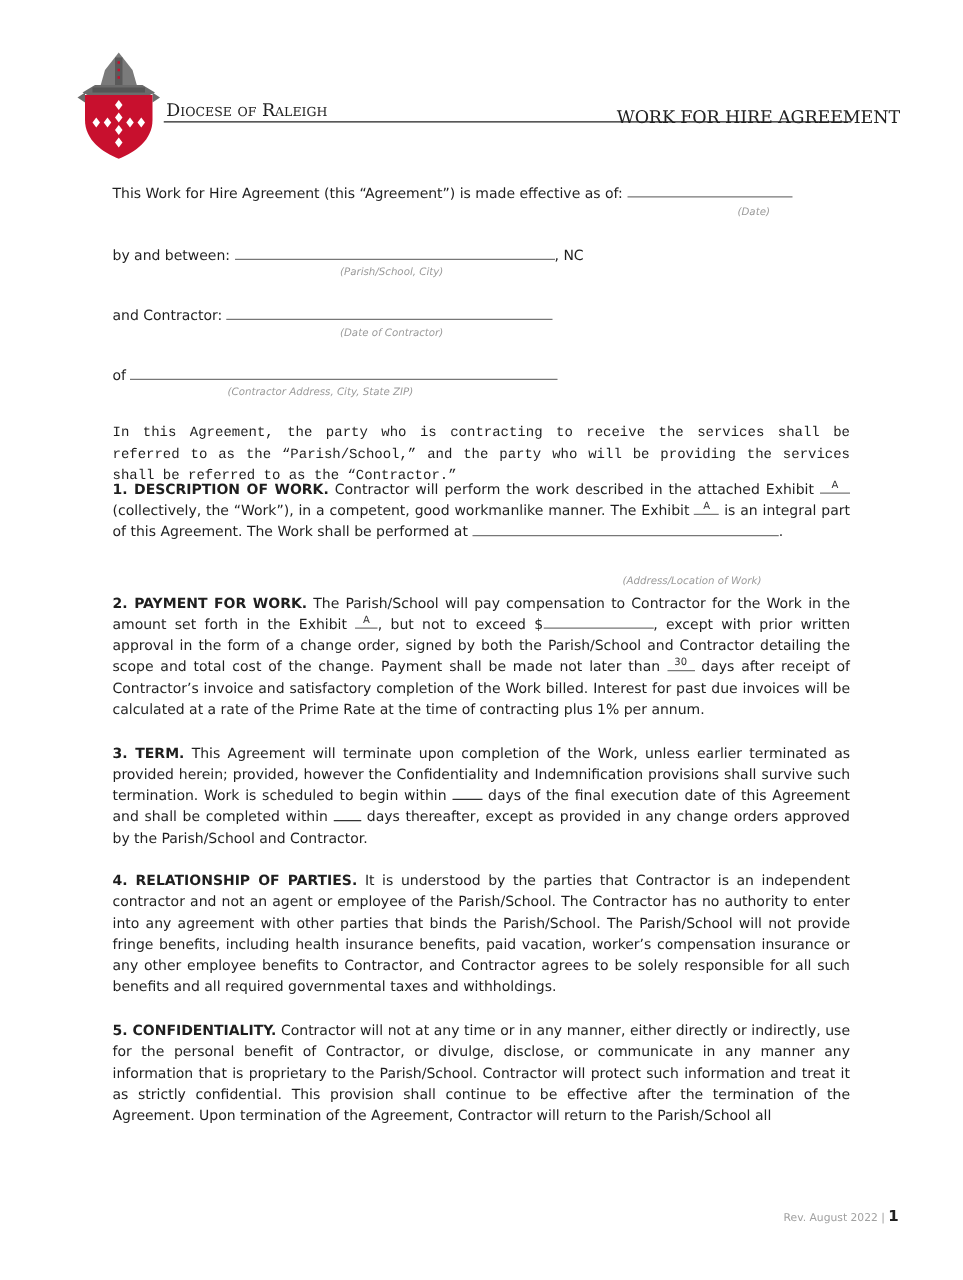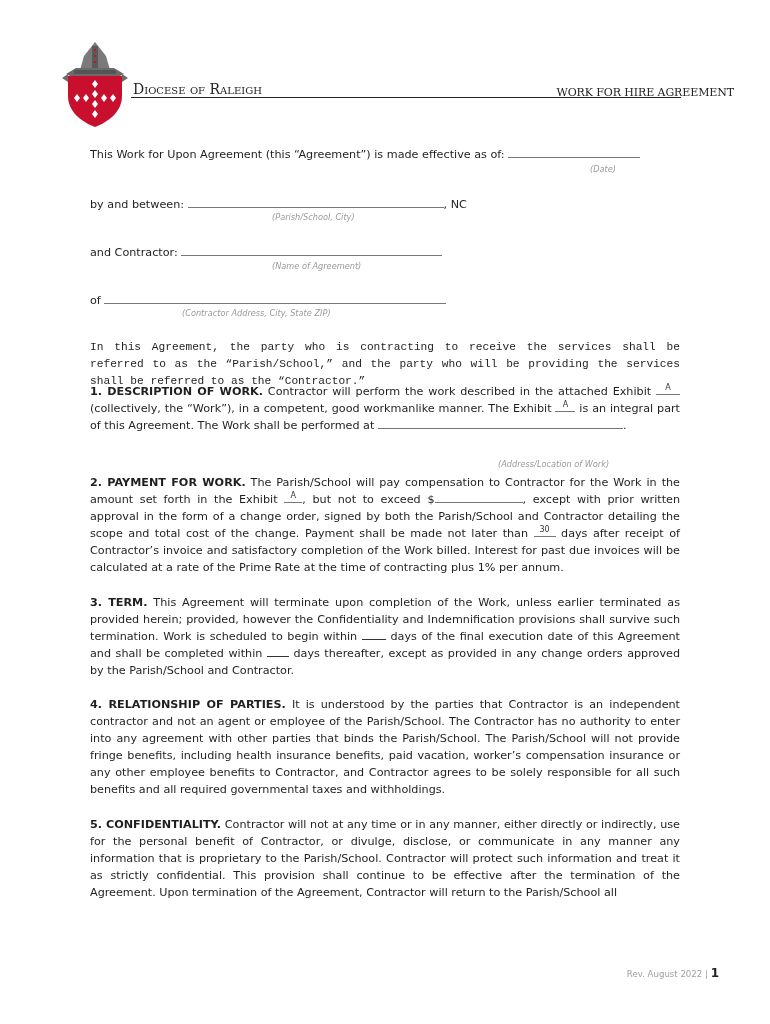--- a/index.html
+++ b/index.html
@@ -6,22 +6,22 @@
   body { width: 770px; height: 1024px; position: relative; overflow: hidden;
          font-family: "DejaVu Sans", sans-serif; color: #1f1f1f; }
   .page { position: absolute; left: 0; top: 0; width: 770px; height: 1001px; padding-left: 39px; }
 
   
   .crest { position: absolute; left: 60px; top: 40px; width: 70px; height: 88px; }
   .hdr-rule { position: absolute; left: 131px; top: 97px; width: 550px; height: 0;
               border-top: 1.6px solid #222; }
   .hdr-title { position: absolute; left: 133px; top: 81px; font-family: "DejaVu Serif", serif;
                font-size: 14px; color: #222; letter-spacing: 0px; font-variant: small-caps; }
-  .hdr-right { position: absolute; right: 75px; top: 86px; font-family: "DejaVu Serif", serif;
-               font-size: 11px; color: #222; letter-spacing: -0.1px; }
+  .hdr-right { position: absolute; right: 89px; top: 86px; font-family: "DejaVu Serif", serif;
+               font-size: 14px; color: #222; letter-spacing: -0.1px; }
 
   .txt { position: absolute; font-size: 11.2px; line-height: 17px; color: #1f1f1f; white-space: nowrap; }
   .blank { display: inline-block; border-bottom: 1px solid #777; vertical-align: baseline; height: 12px; position: relative; }
   .fill { position: absolute; left: 0; right: 0; top: -4px; text-align: center; font-size: 8px; color: #333; }
   .hint { position: absolute; font-size: 8.2px; font-style: italic; color: #9a9a9a; white-space: nowrap; text-align: right; }
 
   .para { position: absolute; left: 90px; width: 590px; font-size: 11.2px; line-height: 17.1px;
           text-align: justify; color: #1f1f1f; }
   .para b { font-weight: bold; }
   .para .blank { height: 11px; }
@@ -59,36 +59,36 @@
       <polygon points="44,54 47,58 44,62 41,58"></polygon>
       <polygon points="53,54 56,58 53,62 50,58"></polygon>
     </g>
   </svg>
 
   <div class="hdr-title">Diocese of Raleigh</div>
   <div class="hdr-right">WORK FOR HIRE AGREEMENT</div>
   <div class="hdr-rule"></div>
 
   <div class="txt" style="left:90px; top:145px;">
-    <span>This Work for Upon Agreement (this “Agreement”) is made effective as of:</span>
+    <span>This Work for Hire Agreement (this “Agreement”) is made effective as of:</span>
     <span class="blank" style="width:132px;"><span class="fill"></span></span>
   </div>
   <div class="hint" style="left:590px; top:164px;">(Date)</div>
 
   <div class="txt" style="left:90px; top:195px;">
     <span>by and between:</span>
     <span class="blank" style="width:256px;"><span class="fill"></span></span><span>, NC</span>
   </div>
   <div class="hint" style="left:272px; top:212px;">(Parish/School, City)</div>
 
   <div class="txt" style="left:90px; top:243px;">
     <span>and Contractor:</span>
     <span class="blank" style="width:261px;"><span class="fill"></span></span>
   </div>
-  <div class="hint" style="left:272px; top:261px;">(Name of Agreement)</div>
+  <div class="hint" style="left:272px; top:261px;">(Date of Contractor)</div>
 
   <div class="txt" style="left:90px; top:291px;">
     <span>of</span>
     <span class="blank" style="width:342px;"><span class="fill"></span></span>
   </div>
   <div class="hint" style="left:182px; top:308px;">(Contractor Address, City, State ZIP)</div>
 
   <div class="para" style="top:339px;font-family:Liberation Mono, monospace;">In this Agreement, the party who is contracting to receive the services shall be referred to as the “Parish/School,” and the party who will be providing the services shall be referred to as the “Contractor.”</div>
 
   <div class="para" style="top:383px;">

